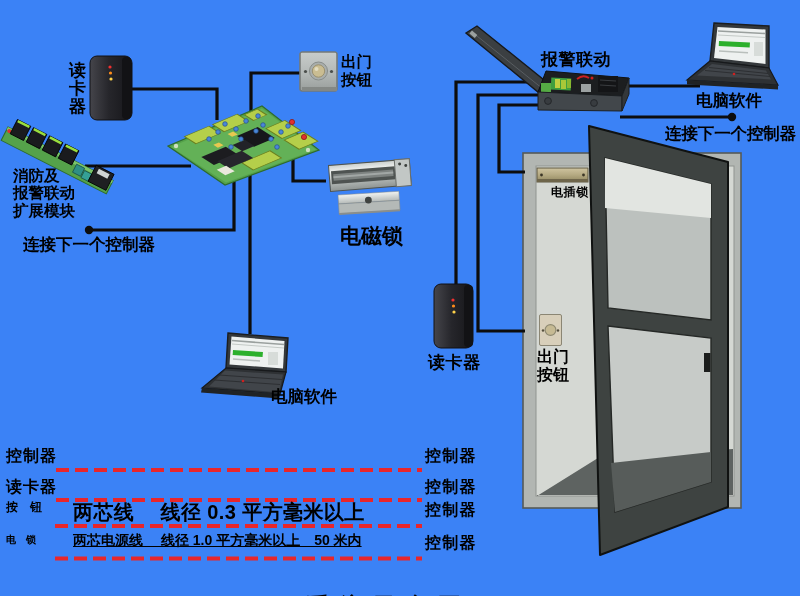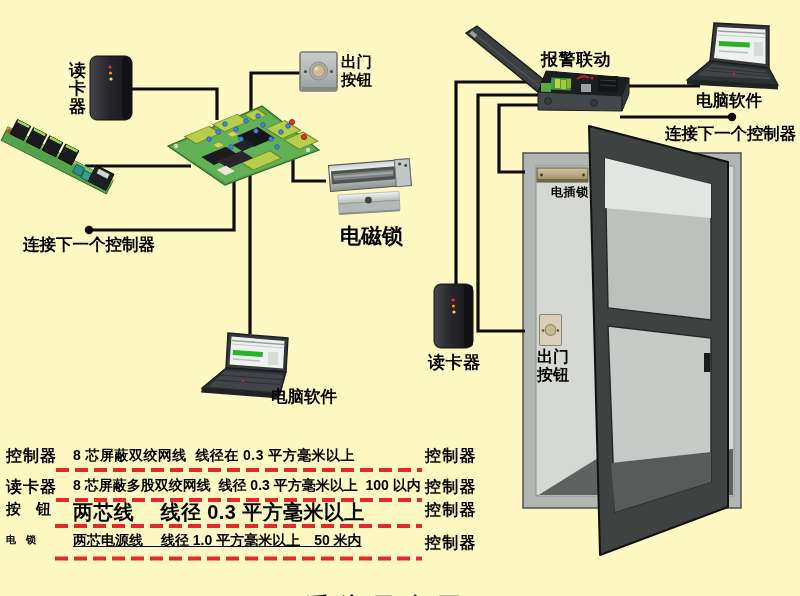--- a/index.html
+++ b/index.html
@@ -1,16 +1,16 @@
 <!DOCTYPE html>
 <html><head>
 <meta charset="utf-8">
 <style>
   html,body{margin:0;padding:0;background:#fff;}
-  .stage{position:relative;width:800px;height:596px;background:#fef9c3;overflow:hidden;
+  .stage{position:relative;width:800px;height:596px;background:#3b82f6;overflow:hidden;
          font-family:"Liberation Sans",sans-serif;}
   .stage svg.art{position:absolute;left:0;top:0;}
   .lbl{position:absolute;font-weight:700;color:#000;white-space:pre;line-height:1.12;}
   .vert{white-space:normal;word-break:break-all;}
 </style>
 </head>
 <body>
 
 <div class="stage">
 
@@ -273,40 +273,41 @@
     <line x1="56" y1="470" x2="422" y2="470"></line>
     <line x1="56" y1="500" x2="422" y2="500"></line>
     <line x1="55" y1="526" x2="422" y2="526"></line>
     <line x1="55" y1="558.5" x2="422" y2="558.5"></line>
   </g>
 </svg>
 
   <div class="lbl vert" style="left:69px;top:62px;width:19px;font-size:17px;line-height:18px;">读卡器</div>
   <div class="lbl" style="left:341px;top:53px;font-size:15.5px;line-height:18px;">出门
 按钮</div>
+  <div class="lbl" style="left:13px;top:167px;font-size:15.5px;line-height:17.3px;">消防及
+报警联动
+扩展模块</div>
   <div class="lbl" style="left:23px;top:235px;font-size:16.5px;">连接下一个控制器</div>
   <div class="lbl" style="left:340px;top:224px;font-size:21px;">电磁锁</div>
   <div class="lbl" style="left:271px;top:387px;font-size:16.5px;">电脑软件</div>
   <div class="lbl" style="left:541px;top:50px;font-size:17px;letter-spacing:0.5px;">报警联动</div>
   <div class="lbl" style="left:696px;top:91px;font-size:16.5px;">电脑软件</div>
   <div class="lbl" style="left:665px;top:124px;font-size:16.4px;">连接下一个控制器</div>
   <div class="lbl" style="left:551px;top:186px;font-size:12px;letter-spacing:0.6px;">电插锁</div>
   <div class="lbl" style="left:428px;top:353px;font-size:17px;letter-spacing:0.6px;">读卡器</div>
   <div class="lbl" style="left:537px;top:348px;font-size:16px;line-height:17.6px;">出门
 按钮</div>
 
   <div class="lbl" style="left:6px;top:447px;font-size:16px;letter-spacing:1px;">控制器</div>
-  <div class="lbl" style="left:73px;top:447.5px;font-size:14px;letter-spacing:0.45px;">8 芯屏蔽双绞网线  线径在 0.3 平方毫米以上</div>
   <div class="lbl" style="left:425px;top:447px;font-size:16px;letter-spacing:1.3px;">控制器</div>
 
   <div class="lbl" style="left:6px;top:477.5px;font-size:16px;letter-spacing:1px;">读卡器</div>
-  <div class="lbl" style="left:73px;top:477.5px;font-size:14px;">8 芯屏蔽多股双绞网线  线径 0.3 平方毫米以上  100 以内</div>
   <div class="lbl" style="left:425px;top:477.5px;font-size:16px;letter-spacing:1.3px;">控制器</div>
 
-  <div class="lbl" style="left:6px;top:501px;font-size:15px;">按　钮</div>
+  <div class="lbl" style="left:6px;top:501px;font-size:12px;">按　钮</div>
   <div class="lbl" style="left:73px;top:500.5px;font-size:20px;letter-spacing:0.4px;">两芯线　 线径 0.3 平方毫米以上</div>
   <div class="lbl" style="left:425px;top:501px;font-size:16px;letter-spacing:1.3px;">控制器</div>
 
   <div class="lbl" style="left:6px;top:533.5px;font-size:10px;">电　锁</div>
   <div class="lbl" style="left:73px;top:532.5px;font-size:14px;text-decoration:underline;">两芯电源线　 线径 1.0 平方毫米以上　50 米内</div>
   <div class="lbl" style="left:425px;top:533.5px;font-size:16px;letter-spacing:1.3px;">控制器</div>
 
   <div class="lbl" style="left:306px;top:594px;font-size:23px;letter-spacing:1.8px;">系 统 示 意 图</div>
 </div>
 

